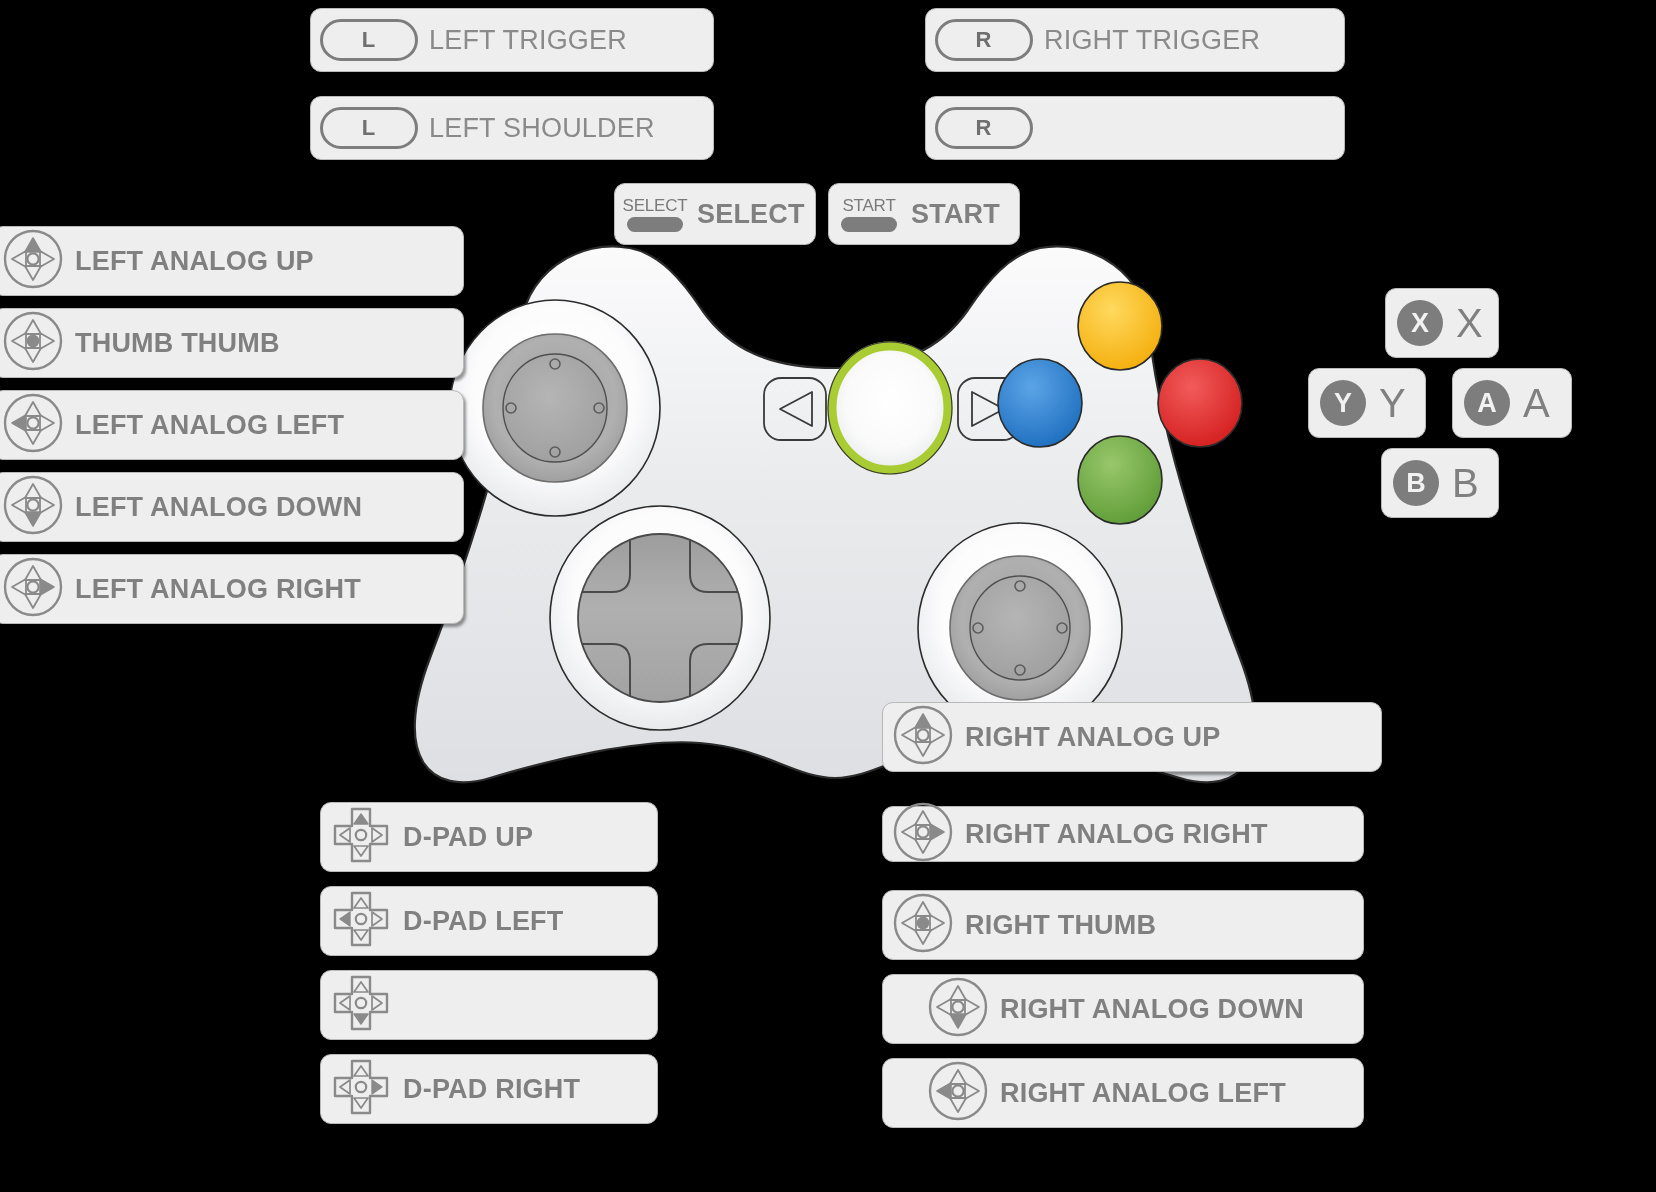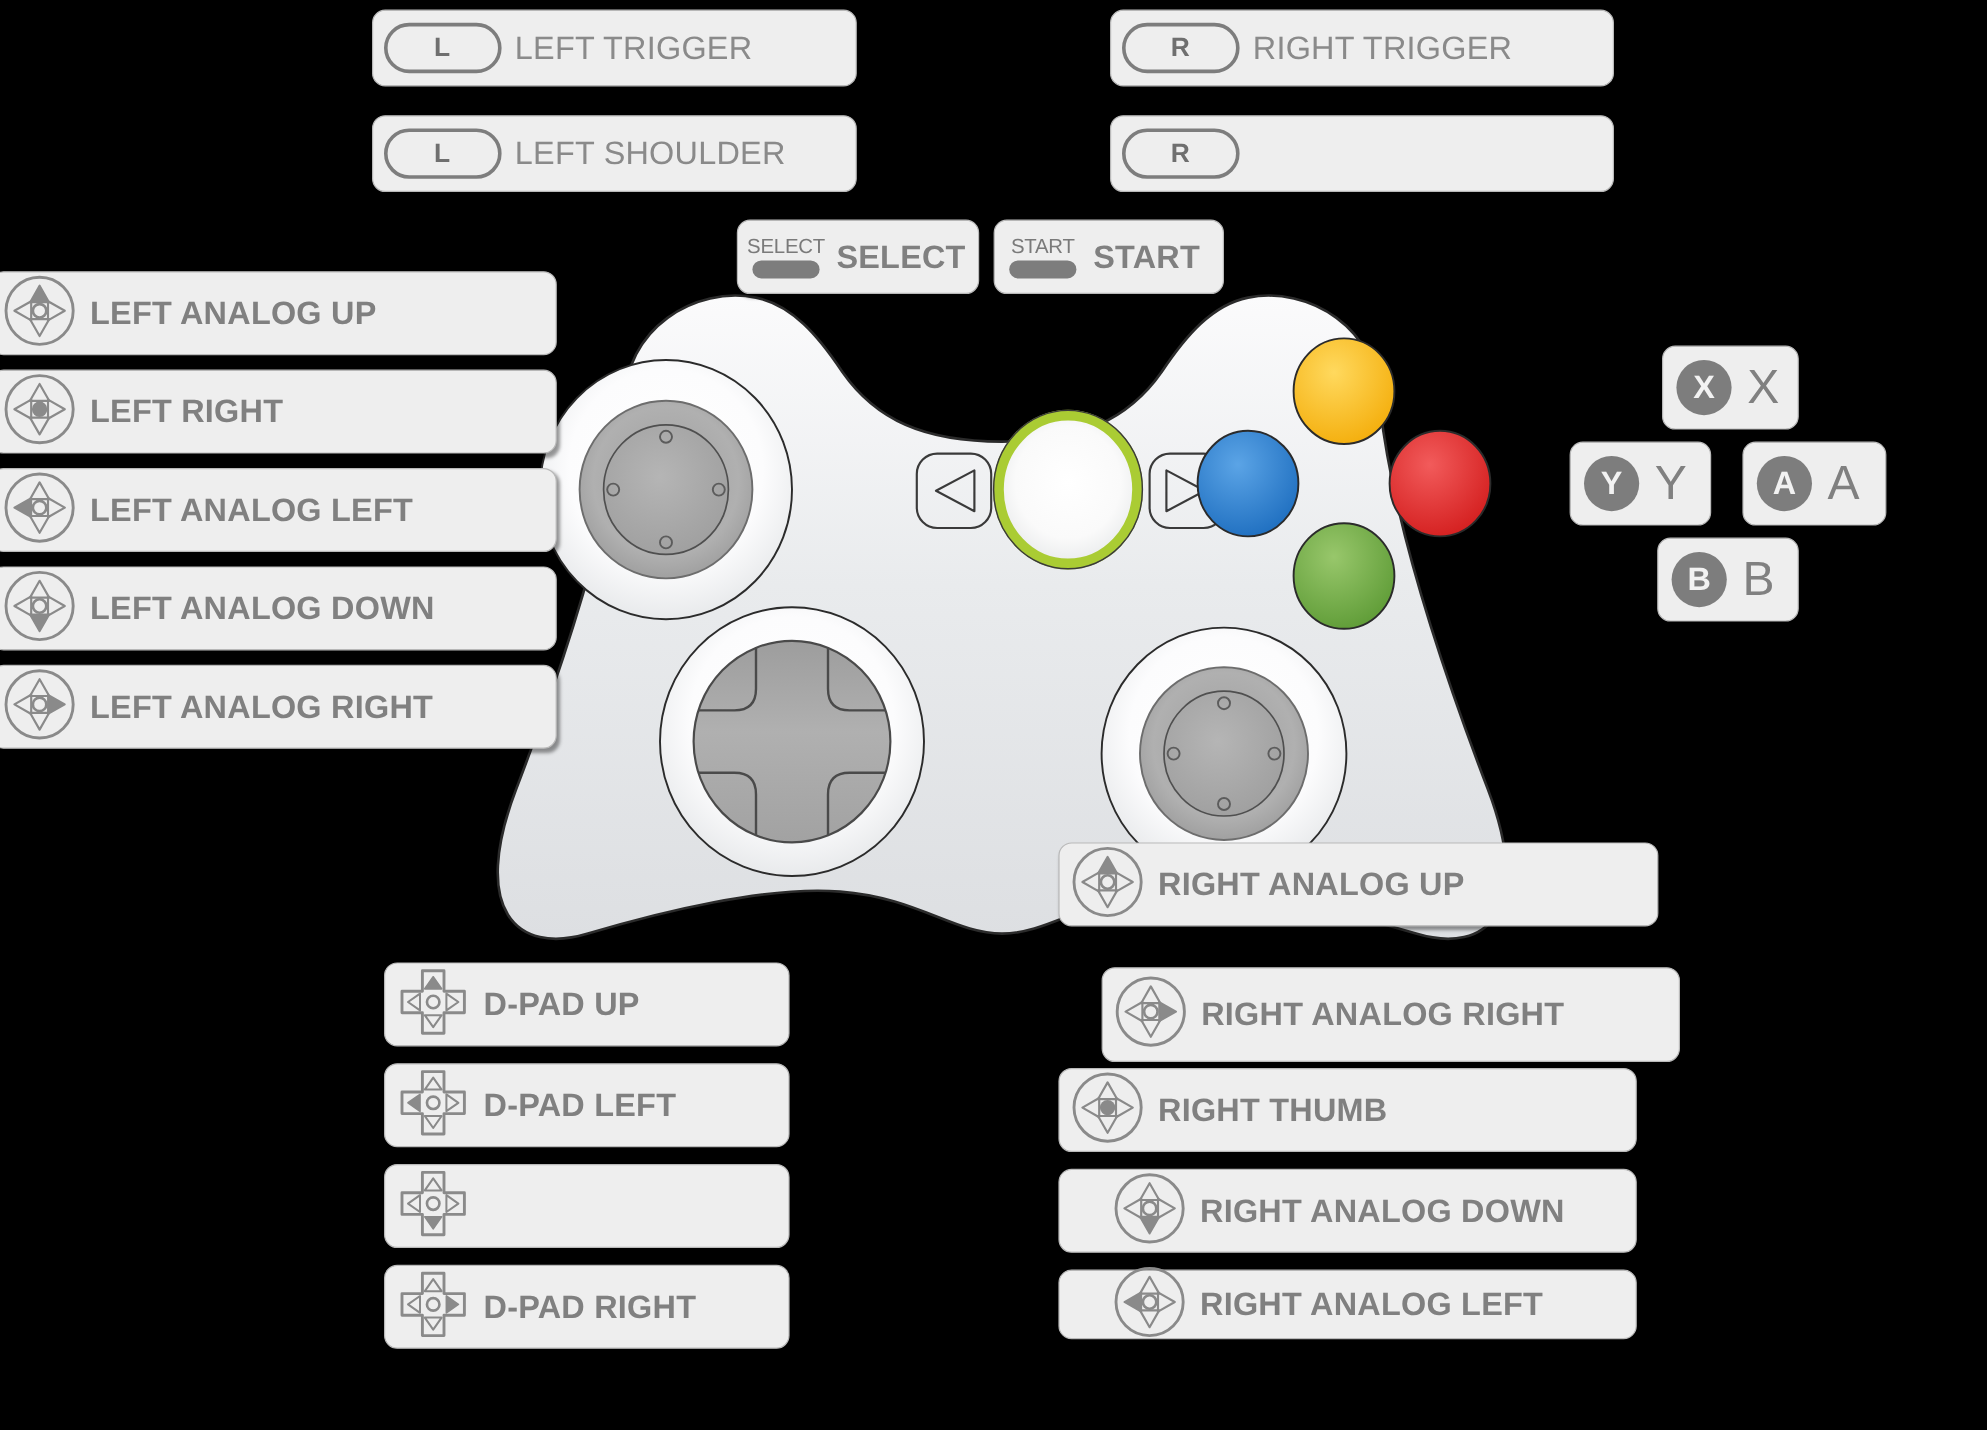--- a/index.html
+++ b/index.html
@@ -251,21 +251,21 @@
     <span class="ic">
       <svg width="62" height="62" viewBox="0 0 62 62">
         <circle cx="31" cy="31" r="28" fill="none" stroke="#8a8a8a" stroke-width="2.4"></circle>
         <path d="M 31 10 L 39 24 L 23 24 Z" fill="none" stroke="#8a8a8a" stroke-width="1.8" stroke-linejoin="round"></path>
         <path d="M 31 52 L 39 38 L 23 38 Z" fill="none" stroke="#8a8a8a" stroke-width="1.8" stroke-linejoin="round"></path>
         <path d="M 10 31 L 24 23 L 24 39 Z" fill="none" stroke="#8a8a8a" stroke-width="1.8" stroke-linejoin="round"></path>
         <path d="M 52 31 L 38 23 L 38 39 Z" fill="none" stroke="#8a8a8a" stroke-width="1.8" stroke-linejoin="round"></path>
         <circle cx="31" cy="31" r="6.4" fill="#8a8a8a"></circle>
       </svg>
     </span>
-    <span class="lbl">LEFT RIGHT</span>
+    <span class="lbl">THUMB THUMB</span>
   </div>
 
   <div class="chip" style="left:-8px; top:390px; width:472px; height:70px;">
     <span class="ic">
       <svg width="62" height="62" viewBox="0 0 62 62">
         <circle cx="31" cy="31" r="28" fill="none" stroke="#8a8a8a" stroke-width="2.4"></circle>
         <path d="M 31 10 L 39 24 L 23 24 Z" fill="none" stroke="#8a8a8a" stroke-width="1.8" stroke-linejoin="round"></path>
         <path d="M 31 52 L 39 38 L 23 38 Z" fill="none" stroke="#8a8a8a" stroke-width="1.8" stroke-linejoin="round"></path>
         <path d="M 10 31 L 24 23 L 24 39 Z" fill="#8a8a8a" stroke="#8a8a8a" stroke-width="1.6" stroke-linejoin="round"></path>
         <path d="M 52 31 L 38 23 L 38 39 Z" fill="none" stroke="#8a8a8a" stroke-width="1.8" stroke-linejoin="round"></path>
@@ -365,21 +365,21 @@
         <path d="M 31 10 L 39 24 L 23 24 Z" fill="#8a8a8a" stroke="#8a8a8a" stroke-width="1.6" stroke-linejoin="round"></path>
         <path d="M 31 52 L 39 38 L 23 38 Z" fill="none" stroke="#8a8a8a" stroke-width="1.8" stroke-linejoin="round"></path>
         <path d="M 10 31 L 24 23 L 24 39 Z" fill="none" stroke="#8a8a8a" stroke-width="1.8" stroke-linejoin="round"></path>
         <path d="M 52 31 L 38 23 L 38 39 Z" fill="none" stroke="#8a8a8a" stroke-width="1.8" stroke-linejoin="round"></path>
         <circle cx="31" cy="31" r="5.6" fill="none" stroke="#8a8a8a" stroke-width="2.2"></circle>
       </svg>
     </span>
     <span class="lbl">RIGHT ANALOG UP</span>
   </div>
 
-  <div class="chip" style="left:918px; top:806px; width:482px; height:79px;">
+  <div class="chip" style="left:882px; top:806px; width:482px; height:56px;">
     <span class="ic">
       <svg width="62" height="62" viewBox="0 0 62 62">
         <circle cx="31" cy="31" r="28" fill="none" stroke="#8a8a8a" stroke-width="2.4"></circle>
         <path d="M 31 10 L 39 24 L 23 24 Z" fill="none" stroke="#8a8a8a" stroke-width="1.8" stroke-linejoin="round"></path>
         <path d="M 31 52 L 39 38 L 23 38 Z" fill="none" stroke="#8a8a8a" stroke-width="1.8" stroke-linejoin="round"></path>
         <path d="M 10 31 L 24 23 L 24 39 Z" fill="none" stroke="#8a8a8a" stroke-width="1.8" stroke-linejoin="round"></path>
         <path d="M 52 31 L 38 23 L 38 39 Z" fill="#8a8a8a" stroke="#8a8a8a" stroke-width="1.6" stroke-linejoin="round"></path>
         <circle cx="31" cy="31" r="5.6" fill="none" stroke="#8a8a8a" stroke-width="2.2"></circle>
       </svg>
     </span>
@@ -407,21 +407,21 @@
         <path d="M 31 10 L 39 24 L 23 24 Z" fill="none" stroke="#8a8a8a" stroke-width="1.8" stroke-linejoin="round"></path>
         <path d="M 31 52 L 39 38 L 23 38 Z" fill="#8a8a8a" stroke="#8a8a8a" stroke-width="1.6" stroke-linejoin="round"></path>
         <path d="M 10 31 L 24 23 L 24 39 Z" fill="none" stroke="#8a8a8a" stroke-width="1.8" stroke-linejoin="round"></path>
         <path d="M 52 31 L 38 23 L 38 39 Z" fill="none" stroke="#8a8a8a" stroke-width="1.8" stroke-linejoin="round"></path>
         <circle cx="31" cy="31" r="5.6" fill="none" stroke="#8a8a8a" stroke-width="2.2"></circle>
       </svg>
     </span>
     <span class="lbl">RIGHT ANALOG DOWN</span>
   </div>
 
-  <div class="chip" style="left:882px; top:1058px; width:482px; height:58px;padding-left:44px;">
+  <div class="chip" style="left:882px; top:1058px; width:482px; height:70px;padding-left:44px;">
     <span class="ic">
       <svg width="62" height="62" viewBox="0 0 62 62">
         <circle cx="31" cy="31" r="28" fill="none" stroke="#8a8a8a" stroke-width="2.4"></circle>
         <path d="M 31 10 L 39 24 L 23 24 Z" fill="none" stroke="#8a8a8a" stroke-width="1.8" stroke-linejoin="round"></path>
         <path d="M 31 52 L 39 38 L 23 38 Z" fill="none" stroke="#8a8a8a" stroke-width="1.8" stroke-linejoin="round"></path>
         <path d="M 10 31 L 24 23 L 24 39 Z" fill="#8a8a8a" stroke="#8a8a8a" stroke-width="1.6" stroke-linejoin="round"></path>
         <path d="M 52 31 L 38 23 L 38 39 Z" fill="none" stroke="#8a8a8a" stroke-width="1.8" stroke-linejoin="round"></path>
         <circle cx="31" cy="31" r="5.6" fill="none" stroke="#8a8a8a" stroke-width="2.2"></circle>
       </svg>
     </span>

